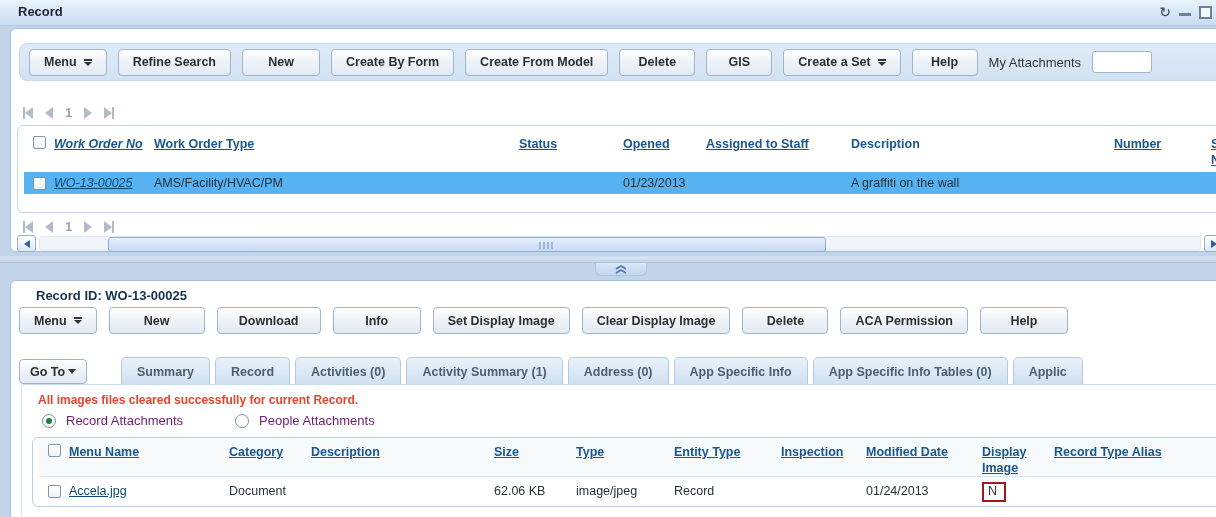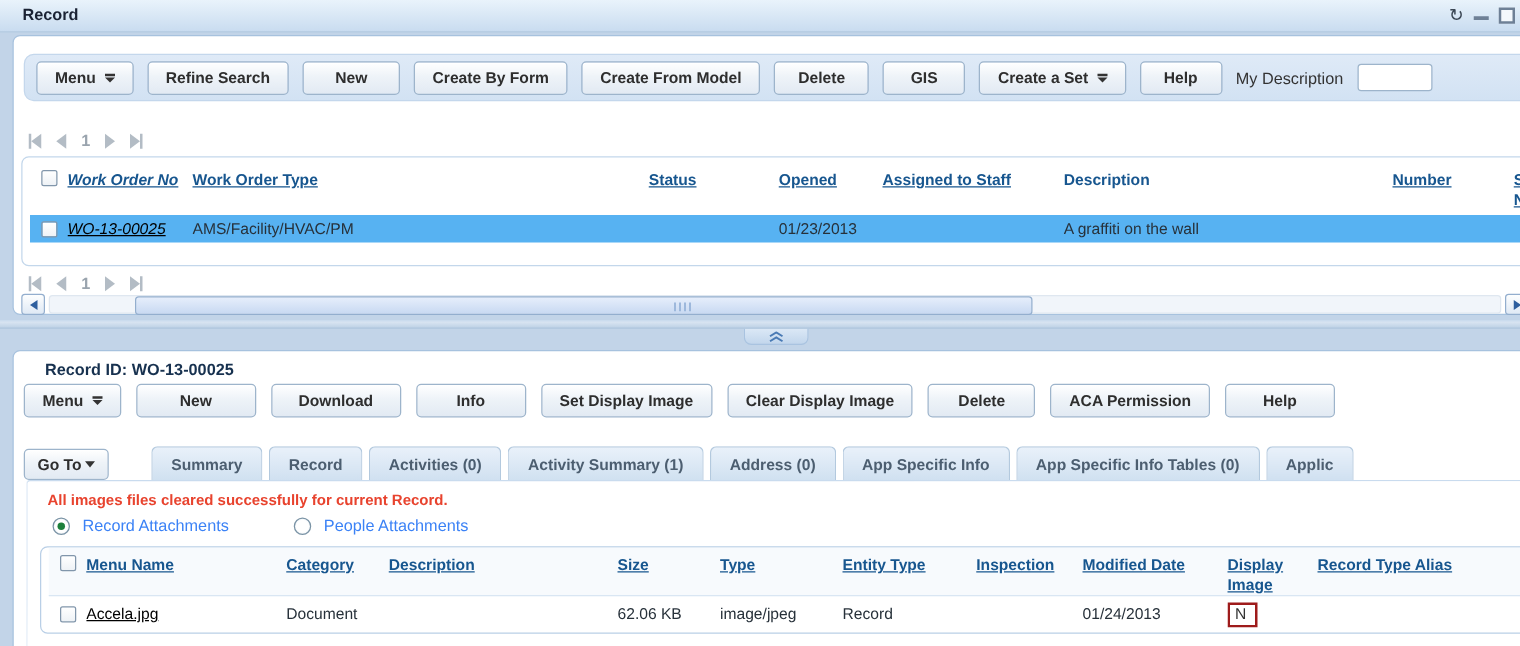--- a/index.html
+++ b/index.html
@@ -63,21 +63,21 @@
     font-size:12.5px; font-weight:bold; color:#17568f; padding-top:10px;
     line-height:16px;
   }
   .hcell.link { text-decoration:underline; cursor:pointer; }
   .cell { font-size:12.5px; color:#27313a; line-height:22px; white-space:nowrap; overflow:hidden; }
   .cbcell { display:flex; justify-content:center; padding-top:10px; }
   .cb { width:13px; height:13px; border:1px solid #8196ab; border-radius:2px; background:linear-gradient(#fff,#eef2f6); }
   #wo-head { height:46px; }
   #wo-row { height:22px; background:#57b2f2; align-items:center; }
   #wo-row .cbcell { padding-top:0; }
-  .rowlink { text-decoration:underline; color:#000000; cursor:pointer; }
+  .rowlink { text-decoration:underline; color:#0c4a6e; cursor:pointer; }
   
   .c0{width:30px;flex:none;} .c1{width:100px;flex:none;font-style:italic;} .c2{width:365px;flex:none;}
   .c3{width:104px;flex:none;} .c4{width:83px;flex:none;} .c5{width:145px;flex:none;}
   .c6{width:263px;flex:none;} .c7{width:97px;flex:none;} .c8{width:60px;flex:none;}
   
   .hscroll { position:absolute; left:6px; top:206px; width:1206px; height:17px; }
   .sbtn {
     position:absolute; top:0; width:19px; height:17px; border:1px solid #93aece; border-radius:3px;
     background:linear-gradient(#fdfefe,#dfe9f5); display:flex; align-items:center; justify-content:center;
   }
@@ -107,21 +107,21 @@
     background:linear-gradient(#e9f1fa,#cfe0f0); border:1px solid #b3c9de; border-bottom:none;
     border-radius:5px 5px 0 0; font-size:12.5px; font-weight:bold; color:#4c5e70; cursor:pointer;
   }
   .content { position:absolute; left:10px; top:103px; width:1240px; height:150px;
     border-top:1px solid #c9dbee; border-left:1px solid #d5e3f2; background:#fff; border-radius:3px 0 0 0; }
   .msg { position:absolute; left:16px; top:8px; font-size:12px; font-weight:bold; color:#e8432e; }
   .radios { position:absolute; left:20px; top:28px; display:flex; align-items:center; gap:10px; }
   .radio { width:14px; height:14px; border:1px solid #7b94a6; border-radius:50%;
     background:radial-gradient(#fff 55%, #dce6ee); position:relative; }
   .radio.sel::after { content:""; position:absolute; left:3px; top:3px; width:6px; height:6px; border-radius:50%; background:#1c7f3b; }
-  .radio-label { font-size:13px; color:#3b82f6; margin-right:42px; }
+  .radio-label { font-size:13px; color:#701a75; margin-right:42px; }
   
   #att-box { left:10px; top:52px; width:1228px; height:70px; position:absolute;
     border:1px solid #b9cfe6; border-radius:6px; background:#fff; overflow:hidden; }
   #att-head { height:39px; background:#f7fafd; border-bottom:1px solid #d9e6f3; }
   #att-head .hcell { padding-top:6px; }
   #att-row { height:28px; align-items:center; }
   #att-row .cbcell { padding-top:0; }
   .a0{width:30px;flex:none;} .a1{width:160px;flex:none;} .a2{width:82px;flex:none;}
   .a3{width:183px;flex:none;} .a4{width:82px;flex:none;} .a5{width:98px;flex:none;}
   .a6{width:107px;flex:none;} .a7{width:85px;flex:none;} .a8{width:116px;flex:none;}
@@ -159,21 +159,21 @@
       <span class="btn" style="min-width:76px">Delete</span>
       <span class="btn" style="min-width:66px">GIS</span>
       <span class="btn">
           <span>Create a Set</span>
           <span class="caret">
             <i class="bar"></i>
             <i class="tri"></i>
           </span>
         </span>
       <span class="btn" style="min-width:66px">Help</span>
-      <span class="plain-label">My Description</span>
+      <span class="plain-label">My Attachments</span>
       <span class="qq-select"></span>
     </div>
 
     <div class="pager" style="left:12px; top:76px;">
       <span class="pg">
           <span class="bar"></span>
           <span class="tri-l"></span>
         </span>
       <span class="pg">
           <span class="tri-l"></span>

